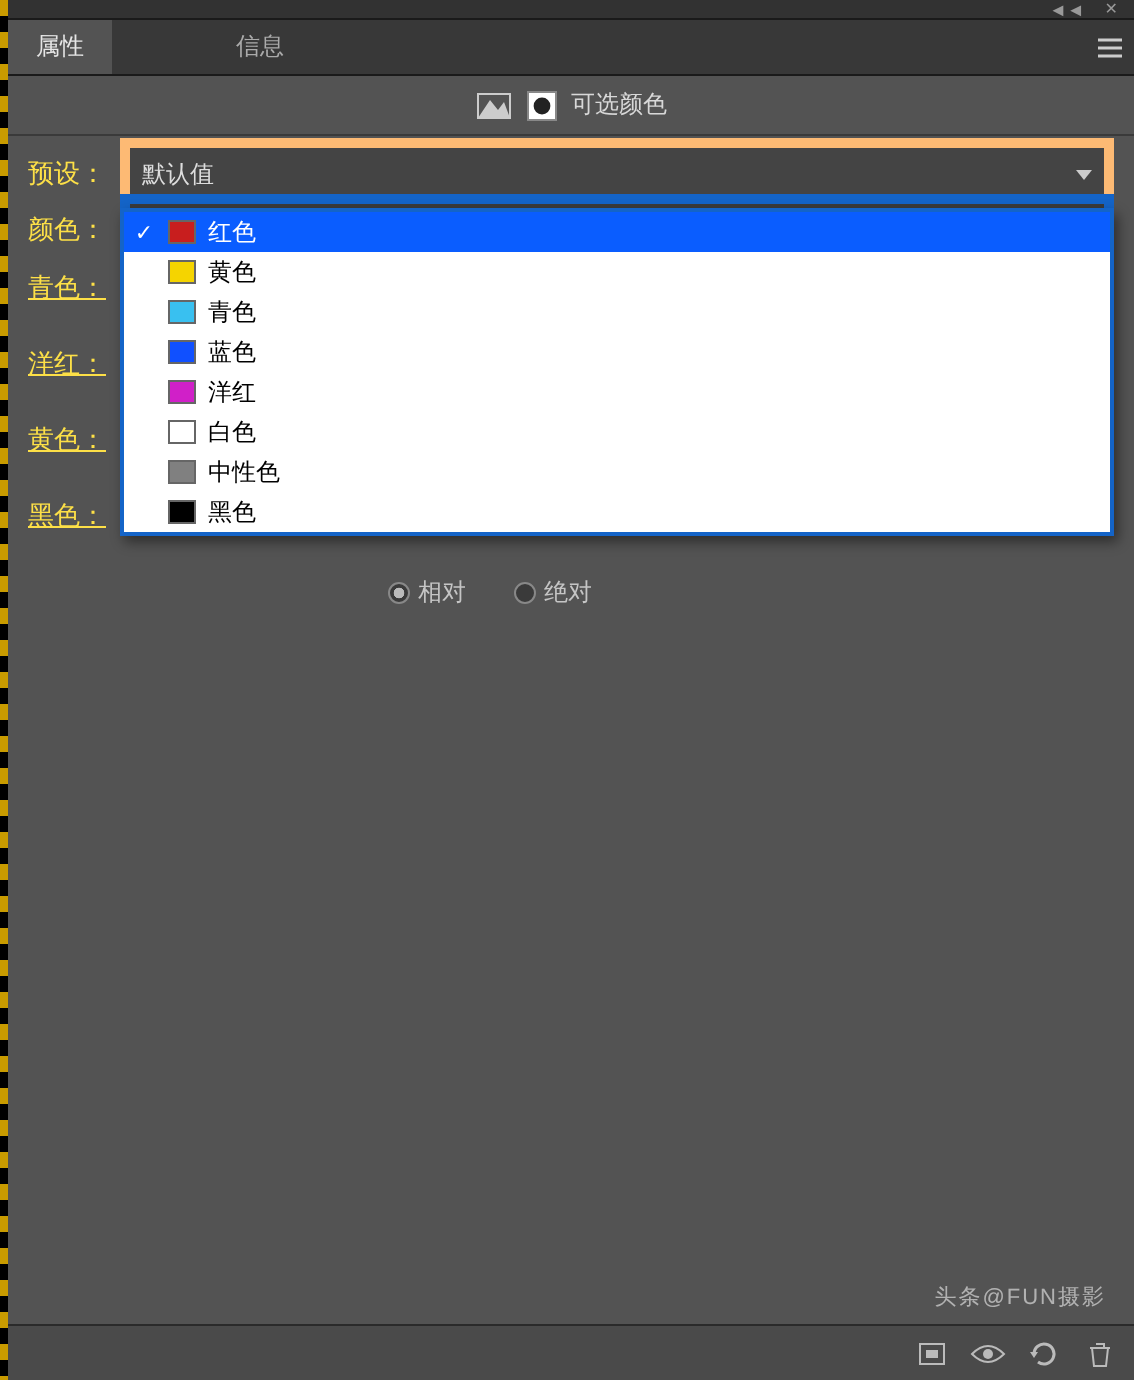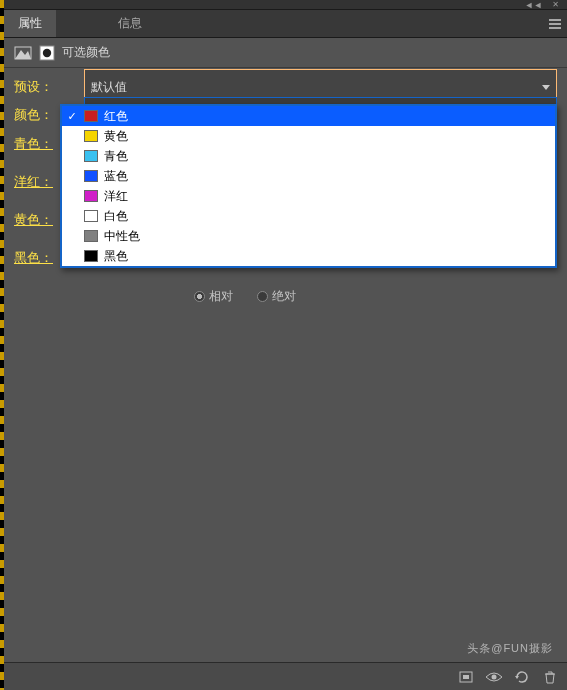--- a/index.html
+++ b/index.html
@@ -60,20 +60,21 @@
   .tabs-menu {
     width:24px;display:flex;align-items:center;justify-content:center;color:#ccc;cursor:pointer;
   }
   .panel-header {
     height: 30px;
     display:flex;
     align-items:center;
     padding:0 10px;
     gap:6px;
     border-bottom:1px solid #3a3a3a;
+    justify-content:center;
   }
   .hdr-icon {
     width:18px;height:16px;display:flex;align-items:center;justify-content:center;
   }
   .hdr-icon svg { display:block;}
   .panel-body {
     flex:1;
     padding:8px 10px 10px 10px;
     position:relative;
   }
@@ -87,28 +88,27 @@
   .row-label {
     width:40px;
     text-align:left;
     color:#fde047;
     font-size:13px;
   }
   .select {
     flex:1;
     height:37px;
     background:#444;
-    border:1px solid #fdba74;
+    border:5px solid #fdba74;
     display:flex;
     align-items:center;
     padding:0 6px;
     color:#ddd;
     position:relative;
     cursor:pointer;
-    margin-left:24px;
   }
   .select .sw {
     width:14px;height:12px;margin-right:6px;border:1px solid #000;
   }
   .select-arrow {
     margin-left:auto;
     width:0;height:0;border-left:4px solid transparent;border-right:4px solid transparent;border-top:5px solid #ccc;
   }
   .slider-row {
     display:flex;align-items:center;gap:6px;height:24px;margin-bottom:14px;

